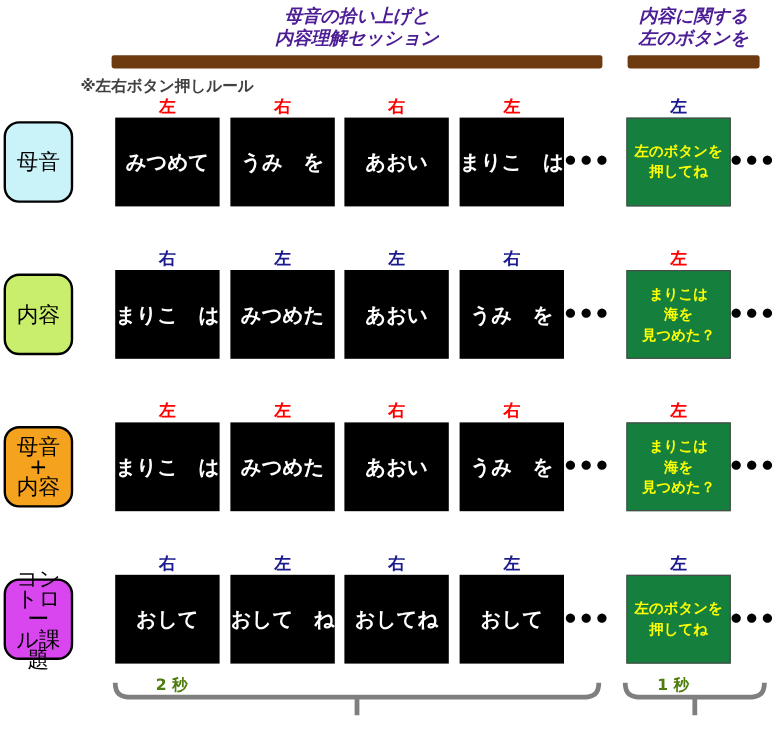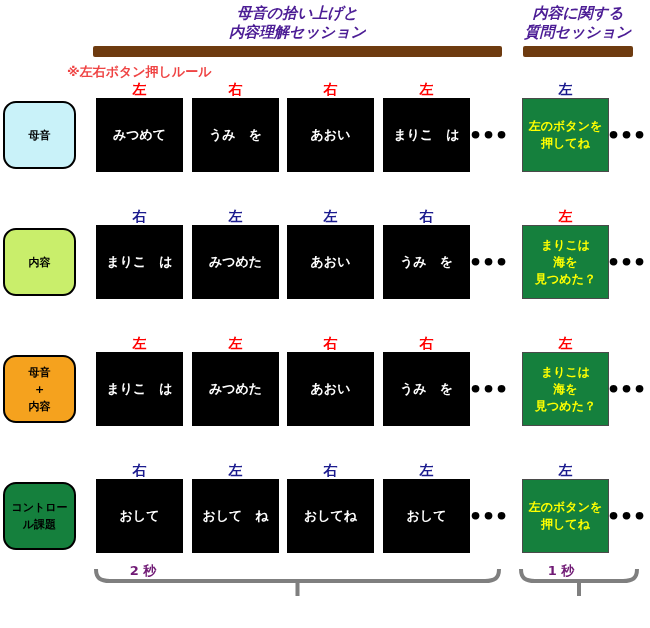--- a/index.html
+++ b/index.html
@@ -9,69 +9,69 @@
   }
   .hdr{
     position:absolute;top:4px;text-align:center;font-weight:bold;font-style:italic;
     color:#4c1d95;font-size:15px;line-height:19px;white-space:pre-line;
   }
   .hdr-words{left:93px;width:409px;}
   .hdr-questions{left:506px;width:144px;}
   .bar{position:absolute;top:46px;height:11px;background:#6E3B10;border-radius:2px;}
   .bar-words{left:93px;width:409px;}
   .bar-questions{left:523px;width:110px;}
-  .note{position:absolute;left:67px;top:63px;font-size:13px;font-weight:bold;color:#ef4444;}
+  .note{position:absolute;left:67px;top:63px;font-size:13px;font-weight:bold;color:#404040;}
   .row{position:absolute;left:0;width:650px;height:95px;}
   .btnlab{position:absolute;top:0;width:87px;text-align:center;font-size:14px;font-weight:bold;line-height:16px;}
   .red{color:#FF0000;}
   .navy{color:#1B1B8E;}
   .sbox{
     position:absolute;top:17px;width:87px;height:74px;background:#000;
     display:flex;align-items:center;justify-content:center;
-    color:#fff;font-weight:bold;font-size:13px;text-align:center;white-space:pre-line;
+    color:#fff;font-weight:bold;font-size:17px;text-align:center;white-space:pre-line;
   }
   .qbox{
     position:absolute;left:522px;top:17px;width:87px;height:74px;background:#15803d;
     border:1px solid #4A4A4A;box-sizing:border-box;
     display:flex;align-items:center;justify-content:center;
     color:#FFFF00;font-weight:bold;font-size:12px;line-height:17px;text-align:center;white-space:pre-line;
   }
   .rlabel{
-    position:absolute;left:3px;top:20px;width:73px;height:68px;box-sizing:border-box;
+    position:absolute;left:3px;top:20px;width:58px;height:68px;box-sizing:border-box;
     border:2.5px solid #000;border-radius:13px;
     display:flex;align-items:center;justify-content:center;
-    font-size:11px;font-weight:bold;color:#000;text-align:center;line-height:17px;white-space:pre-line;
+    font-size:18px;font-weight:normal;color:#000;text-align:center;line-height:17px;white-space:pre-line;
   }
   .bg-vowel{background:#C9F2F9;}
   .bg-content{background:#C9EE6B;}
   .bg-both{background:#F5A21E;}
-  .bg-control{background:#15803d;}
+  .bg-control{background:#d946ef;}
   .dots{
     position:absolute;top:17px;height:74px;width:28px;
     display:flex;align-items:center;justify-content:center;
     font-size:22px;letter-spacing:-1px;font-weight:bold;color:#000;
   }
   .dots-mid{left:474px;}
   .dots-end{left:612px;}
   .brace{position:absolute;top:567px;}
-  .fnote{position:absolute;font-size:13px;font-weight:bold;color:#701a75;text-align:center;}
+  .fnote{position:absolute;font-size:13px;font-weight:bold;color:#4d7c0f;text-align:center;}
   .dur-words{left:113px;top:562px;width:60px;}
   .dur-questions{left:531px;top:562px;width:60px;}
   .tot-words{left:93px;top:598px;width:409px;}
   .tot-questions{left:508px;top:598px;width:142px;}
 </style>
 </head>
 <body>
 
 <div class="canvas">
 
   <div class="hdr hdr-words">母音の拾い上げと
 内容理解セッション</div>
   <div class="hdr hdr-questions">内容に関する
-質問セッション</div>
+左のボタンを</div>
   <div class="bar bar-words"></div>
   <div class="bar bar-questions"></div>
 
   <div class="note">※左右ボタン押しルール</div>
 
   <div class="row" style="top:81px">
     <div class="rlabel bg-vowel">母音</div>
     <div class="btnlab red" style="left:96px">左</div>
     <div class="btnlab red" style="left:192px">右</div>
     <div class="btnlab red" style="left:287px">右</div>

